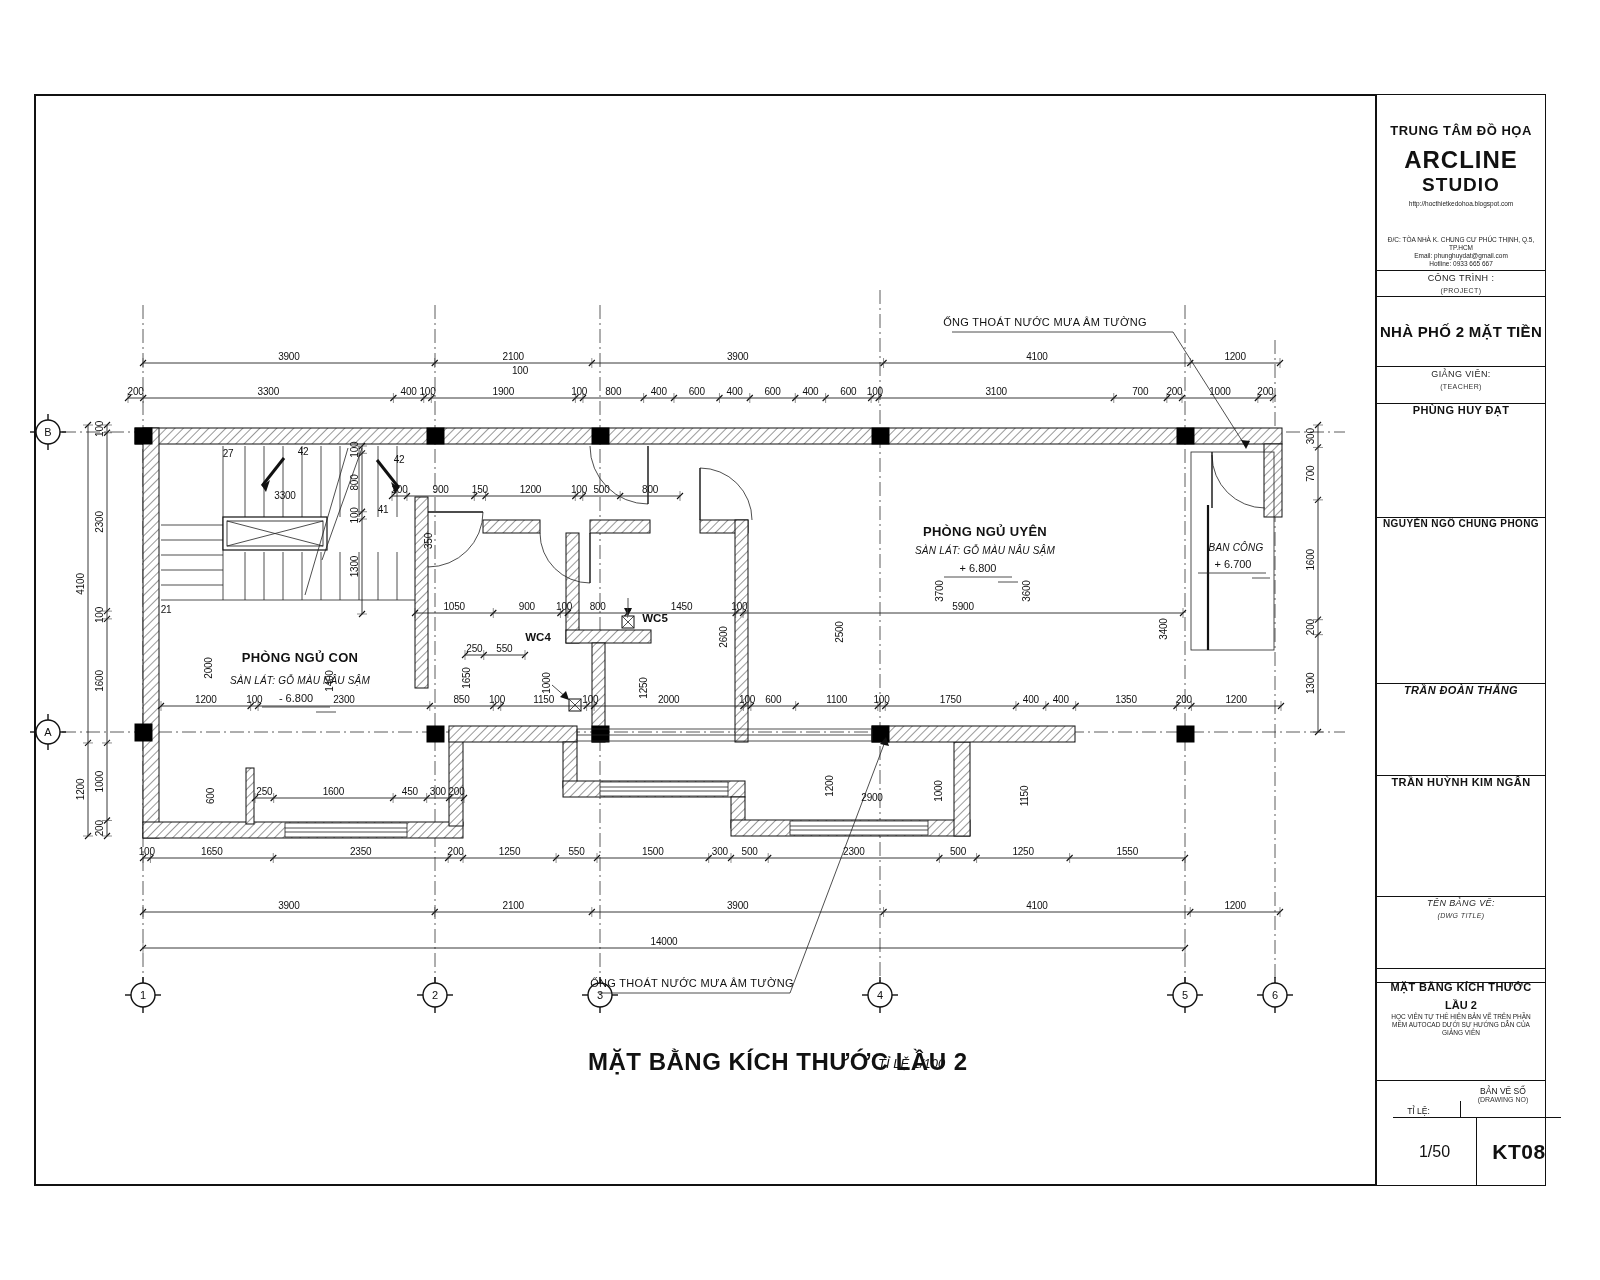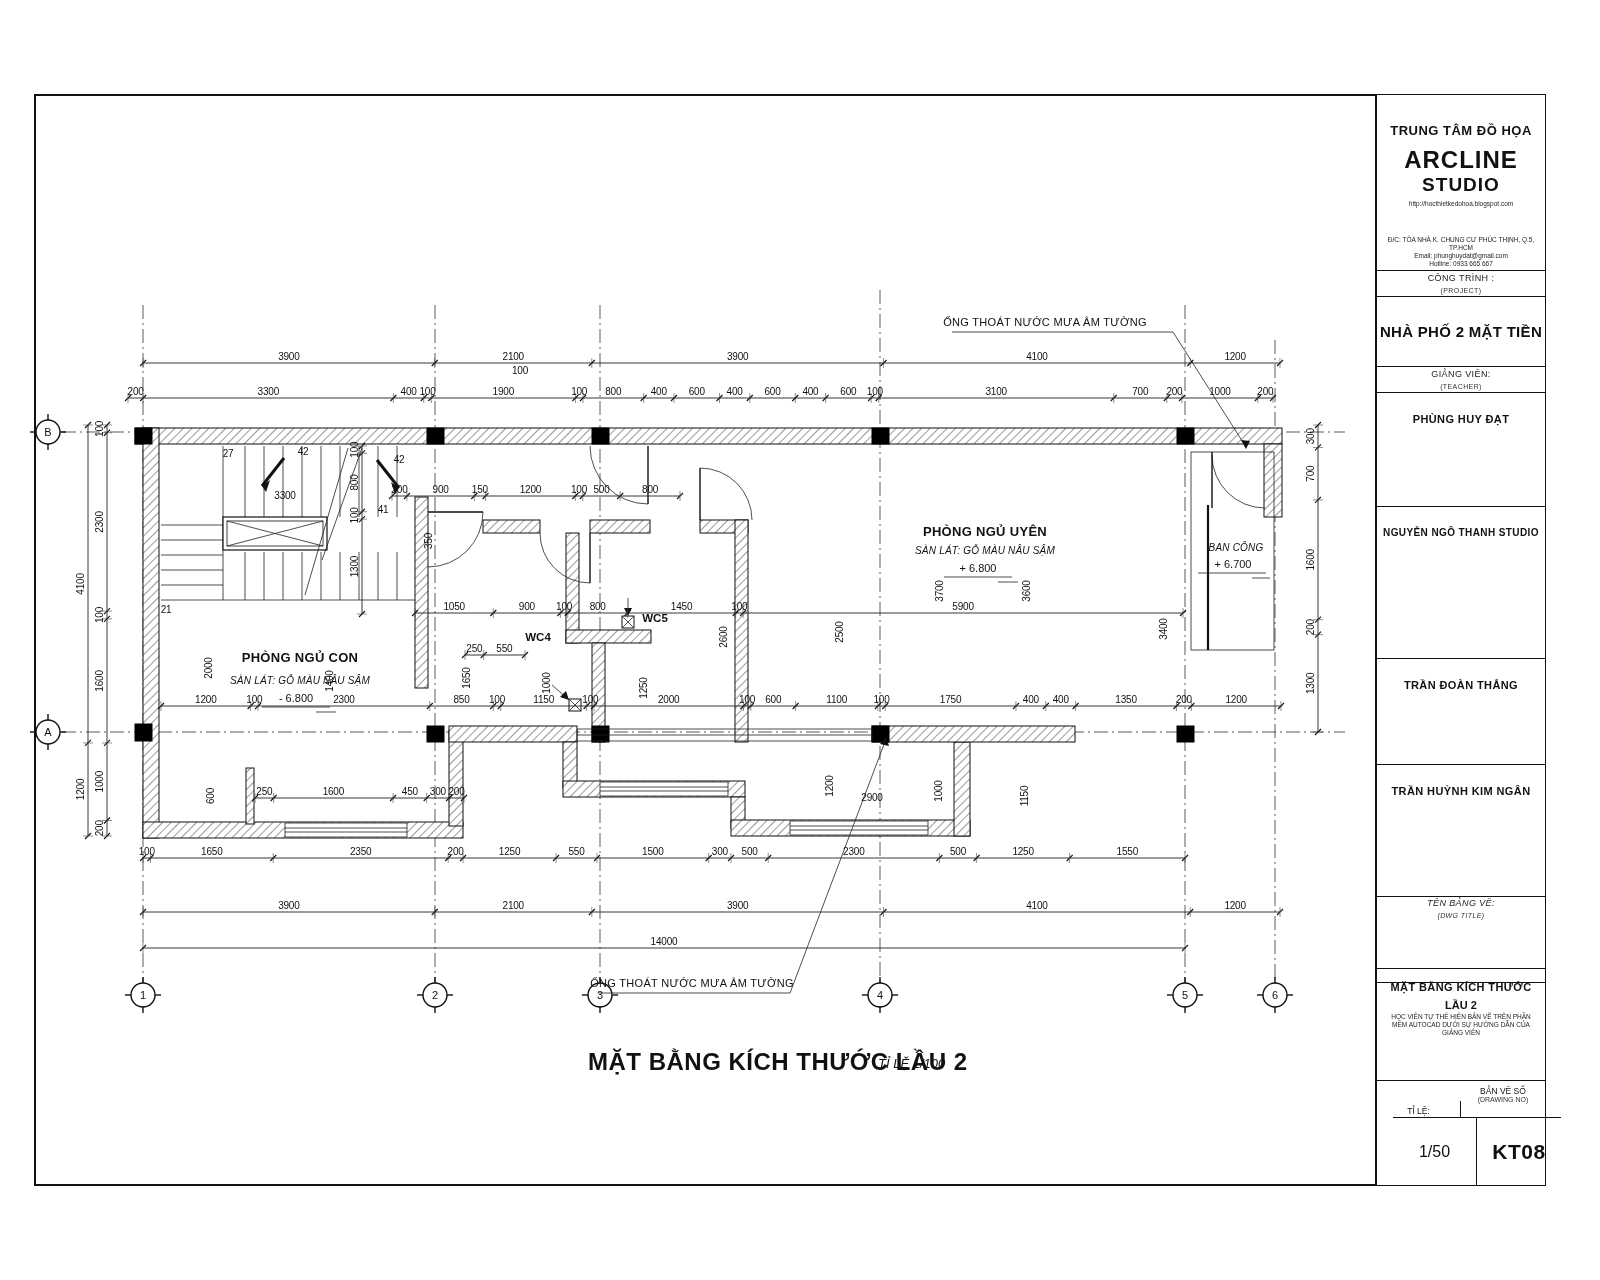--- a/index.html
+++ b/index.html
@@ -24,21 +24,21 @@
   .bubble-t{font-size:11px;}
   .caption{font-size:24px;font-weight:bold;letter-spacing:0.5px;}
   .caption-scale{font-size:13px;font-style:italic;}
   
   #tb{position:absolute;left:1375px;top:95px;width:170px;height:1090px;
       border-left:2px solid #111;box-sizing:border-box;background:#fff;}
   #tb .row{position:absolute;left:0;width:100%;box-sizing:border-box;text-align:center;overflow:hidden;}
   .bt{border-top:1.6px solid #111;}
   .lblrow{font-size:9px;letter-spacing:0.4px;color:#222;display:flex;align-items:center;justify-content:center;gap:4px;flex-direction:column;}
   .lblsub{font-size:7px;color:#333;}
-  .namecell{font-size:11px;font-weight:bold;letter-spacing:0.4px;padding-top:20px;}
+  .namecell{font-size:11px;font-weight:bold;letter-spacing:0.4px;padding-top:0;margin-top:11px;}
   .tiny{font-size:6.5px;color:#222;line-height:8px;}
 </style>
 </head>
 <body>
 
 <div id="page">
 
 <svg id="plan-svg" width="1600" height="1280" viewBox="0 0 1600 1280" style="position:absolute;left:0;top:0;">
   <defs>
     <pattern id="hatch" width="6" height="6" patternUnits="userSpaceOnUse" patternTransform="rotate(45)">
@@ -743,22 +743,22 @@
 
   <div class="row bt" style="top:201px;height:70px;display:flex;align-items:center;justify-content:center;
        font-size:15px;font-weight:bold;letter-spacing:0.3px;">NHÀ PHỐ 2 MẶT TIỀN</div>
 
   <div class="row bt lblrow" style="top:271px;height:26px;">
     <span>GIẢNG VIÊN:</span>
     <span class="lblsub">(TEACHER)</span>
   </div>
 
   <div class="row bt namecell" style="top:297px;height:114px;">PHÙNG HUY ĐẠT</div>
-  <div class="row bt namecell" style="top:411px;height:134px;font-size:10px;">NGUYỄN NGÔ THANH STUDIO</div>
-  <div class="row bt namecell" style="top:563px;height:124px;">TRẦN ĐOÀN THẮNG</div>
+  <div class="row bt namecell" style="top:411px;height:134px;font-size:10px;">NGUYỄN NGÔ CHUNG PHONG</div>
+  <div class="row bt namecell" style="top:577px;height:124px;font-style:italic;">TRẦN ĐOÀN THẮNG</div>
   <div class="row bt namecell" style="top:669px;height:132px;">TRẦN HUỲNH KIM NGÂN</div>
 
   <div class="row bt lblrow" style="top:801px;height:24px;font-style:italic;">
     <span>TÊN BẢNG VẼ:</span>
     <span class="lblsub">(DWG TITLE)</span>
   </div>
 
   <div class="row bt" style="top:873px;height:62px;">
     <div style="margin-top:12px;font-size:11px;font-weight:bold;letter-spacing:0.4px;">MẶT BẰNG KÍCH THƯỚC</div>
     <div style="margin-top:6px;font-size:11px;font-weight:bold;">LẦU 2</div>

